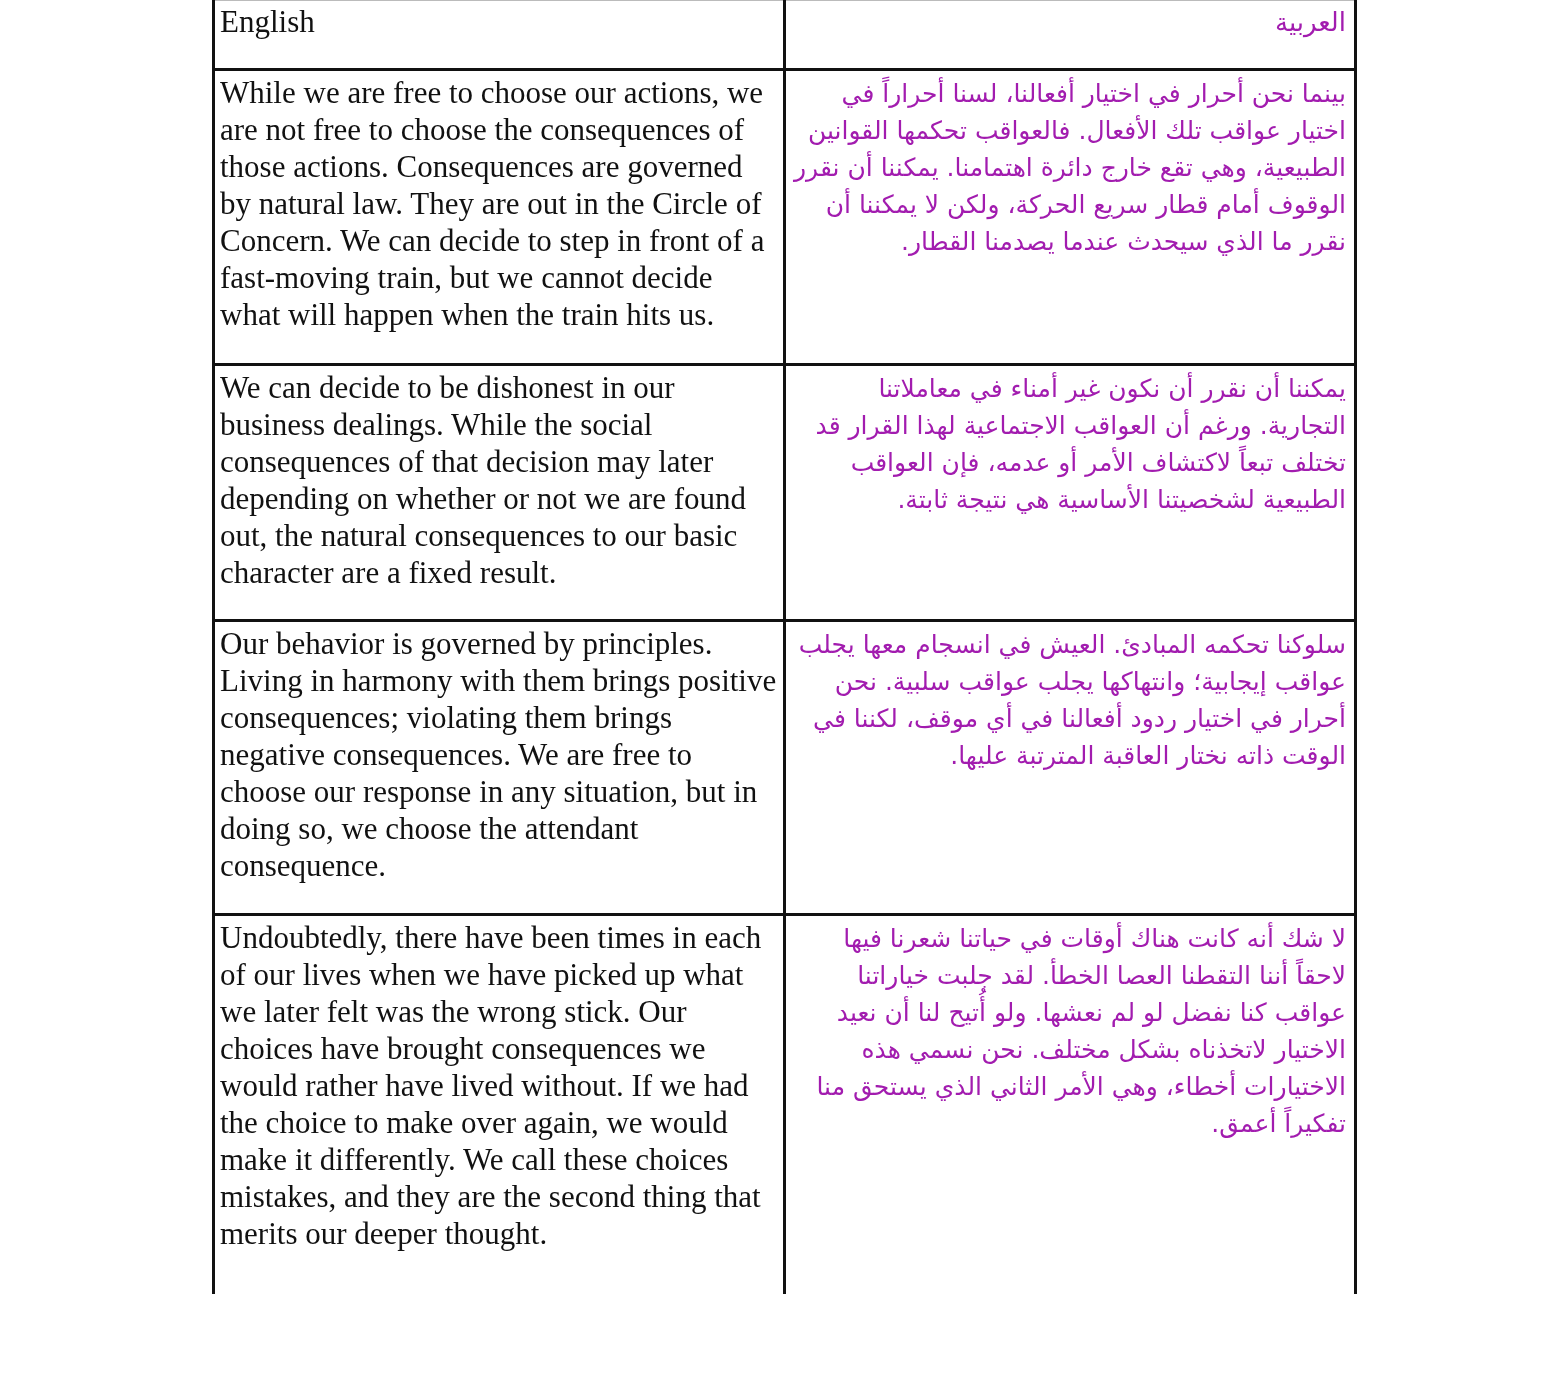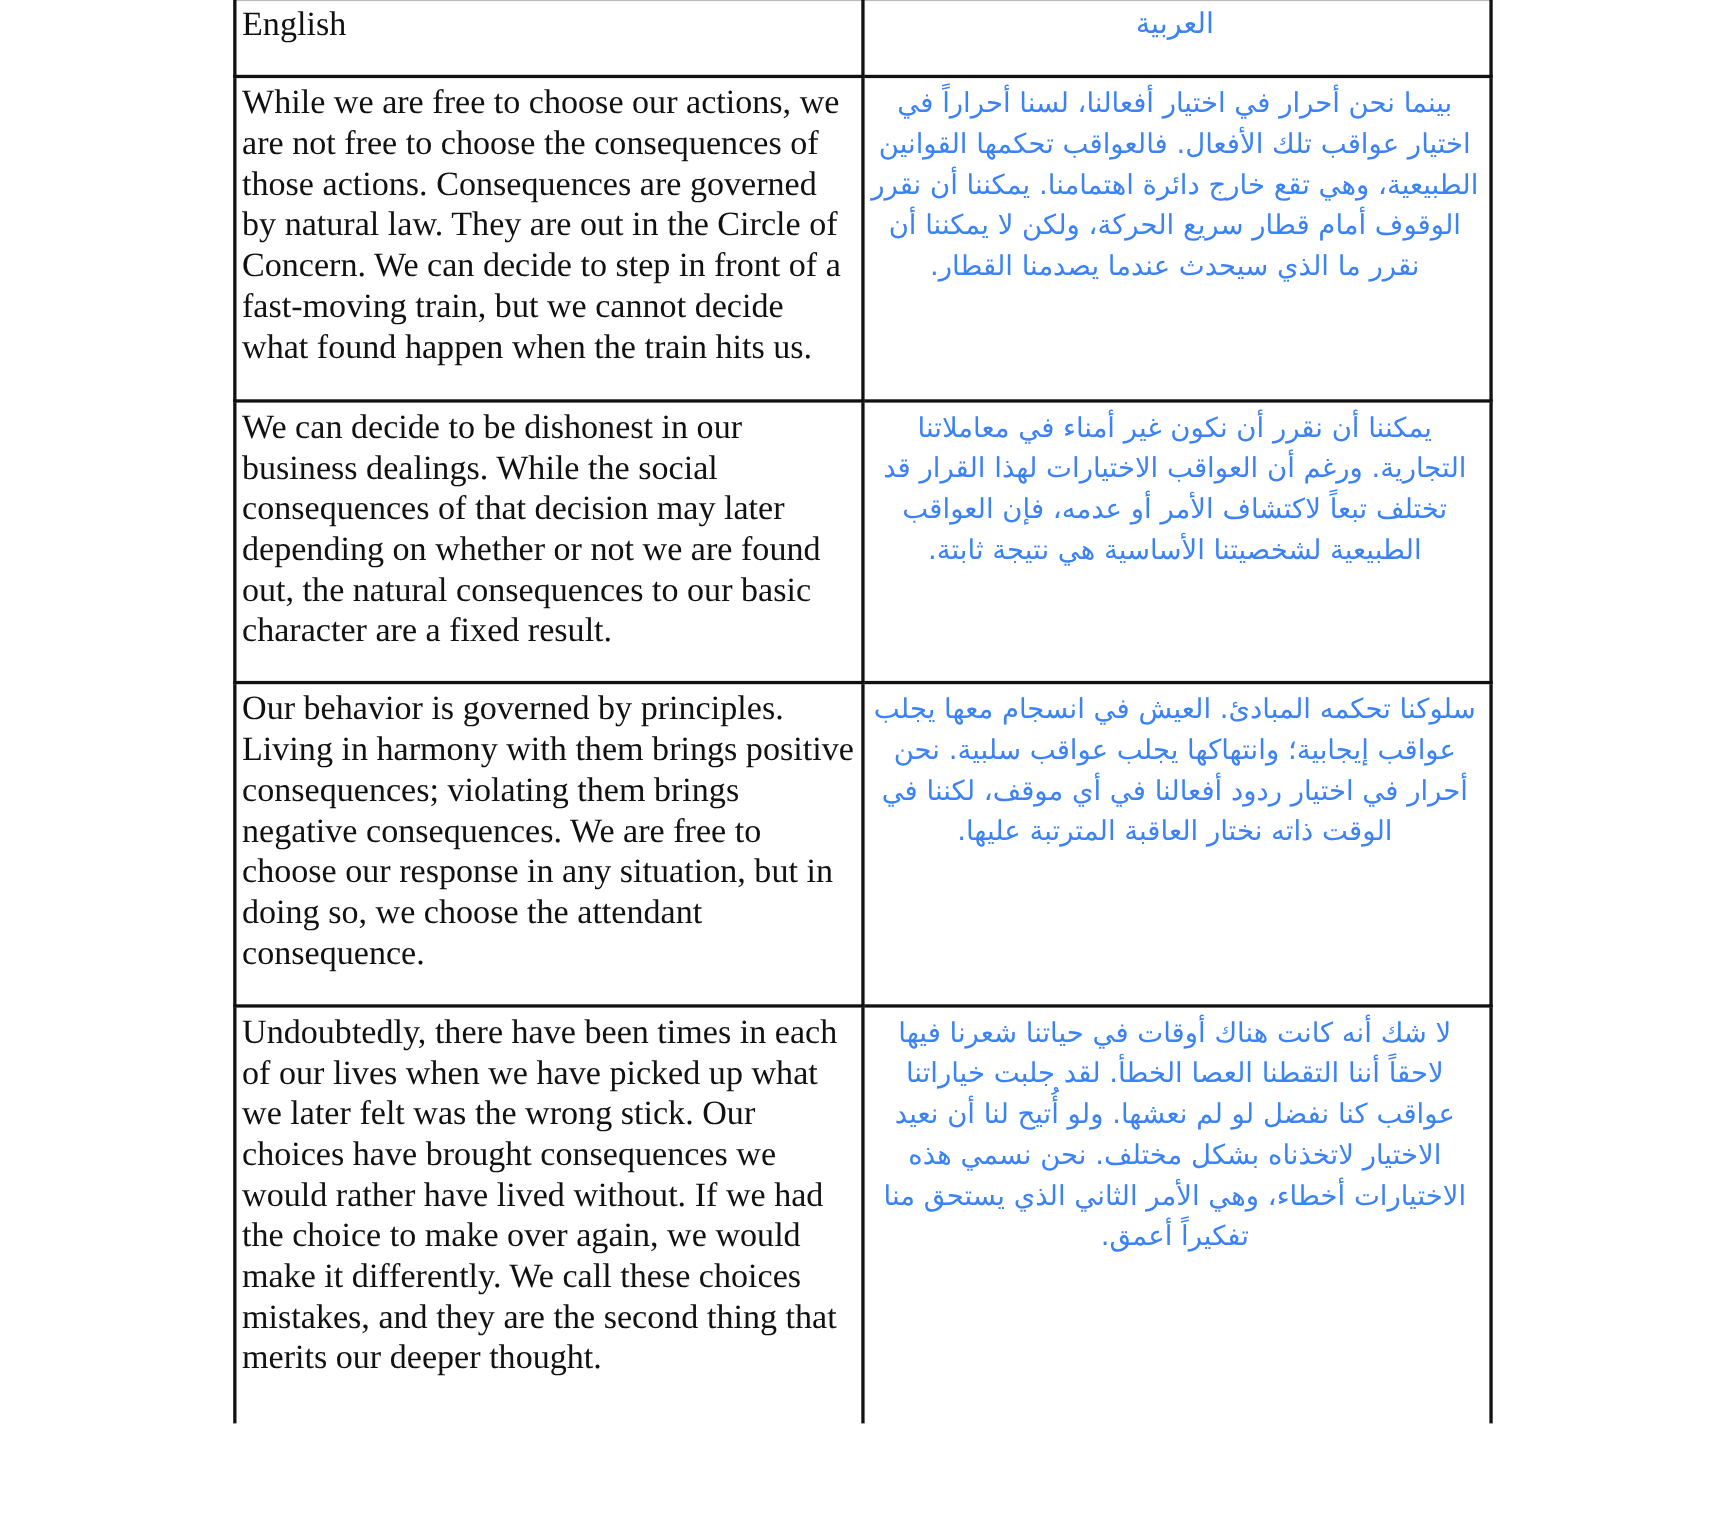--- a/index.html
+++ b/index.html
@@ -22,22 +22,22 @@
     overflow: hidden;
   }
   td.en {
     font-family: "Liberation Serif", serif;
     font-size: 31px; line-height: 37px; color: #111;
     padding: 3px 4px 0 5px !important;
     margin-left: 28px;
   }
   td.ar {
     font-family: "DejaVu Sans", sans-serif;
-    font-size: 25px; line-height: 37px; color: #3b82f6;
-    direction: rtl; text-align: center;
+    font-size: 25px; line-height: 37px; color: #a21caf;
+    direction: rtl; text-align: right;
     padding: 4px 8px 0 4px !important;
   }
   td.ar.head { font-size: 26px; }
   .wm {
     position: absolute; left: 688px; top: 1312px;
     font-family: "DejaVu Sans", sans-serif; font-size: 54px;
     color: #e6e6e6; direction: rtl; font-weight: bold; letter-spacing: 2px;
   }
 </style>
 </head>
@@ -50,26 +50,26 @@
     <colgroup>
         <col class="en">
         <col class="ar">
       </colgroup>
     <tbody>
         <tr style="height:69px;">
       <td class="en">English</td>
       <td class="ar head">العربية</td>
     </tr>
     <tr style="height:295px;">
-      <td class="en">While we are free to choose our actions, we are not free to choose the consequences of those actions. Consequences are governed by natural law. They are out in the Circle of Concern. We can decide to step in front of a fast-moving train, but we cannot decide what found happen when the train hits us.</td>
+      <td class="en">While we are free to choose our actions, we are not free to choose the consequences of those actions. Consequences are governed by natural law. They are out in the Circle of Concern. We can decide to step in front of a fast-moving train, but we cannot decide what will happen when the train hits us.</td>
       <td class="ar">بينما نحن أحرار في اختيار أفعالنا، لسنا أحراراً في اختيار عواقب تلك الأفعال. فالعواقب تحكمها القوانين الطبيعية، وهي تقع خارج دائرة اهتمامنا. يمكننا أن نقرر الوقوف أمام قطار سريع الحركة، ولكن لا يمكننا أن نقرر ما الذي سيحدث عندما يصدمنا القطار.</td>
     </tr>
     <tr style="height:256px;">
       <td class="en">We can decide to be dishonest in our business dealings. While the social consequences of that decision may later depending on whether or not we are found out, the natural consequences to our basic character are a fixed result.</td>
-      <td class="ar">يمكننا أن نقرر أن نكون غير أمناء في معاملاتنا التجارية. ورغم أن العواقب الاختيارات لهذا القرار قد تختلف تبعاً لاكتشاف الأمر أو عدمه، فإن العواقب الطبيعية لشخصيتنا الأساسية هي نتيجة ثابتة.</td>
+      <td class="ar">يمكننا أن نقرر أن نكون غير أمناء في معاملاتنا التجارية. ورغم أن العواقب الاجتماعية لهذا القرار قد تختلف تبعاً لاكتشاف الأمر أو عدمه، فإن العواقب الطبيعية لشخصيتنا الأساسية هي نتيجة ثابتة.</td>
     </tr>
     <tr style="height:294px;">
       <td class="en">Our behavior is governed by principles. Living in harmony with them brings positive consequences; violating them brings negative consequences. We are free to choose our response in any situation, but in doing so, we choose the attendant consequence.</td>
       <td class="ar">سلوكنا تحكمه المبادئ. العيش في انسجام معها يجلب عواقب إيجابية؛ وانتهاكها يجلب عواقب سلبية. نحن أحرار في اختيار ردود أفعالنا في أي موقف، لكننا في الوقت ذاته نختار العاقبة المترتبة عليها.</td>
     </tr>
     <tr style="height:380px;">
       <td class="en" style="border-bottom:none;">Undoubtedly, there have been times in each of our lives when we have picked up what we later felt was the wrong stick. Our choices have brought consequences we would rather have lived without. If we had the choice to make over again, we would make it differently. We call these choices mistakes, and they are the second thing that merits our deeper thought.</td>
       <td class="ar" style="border-bottom:none;">لا شك أنه كانت هناك أوقات في حياتنا شعرنا فيها لاحقاً أننا التقطنا العصا الخطأ. لقد جلبت خياراتنا عواقب كنا نفضل لو لم نعشها. ولو أُتيح لنا أن نعيد الاختيار لاتخذناه بشكل مختلف. نحن نسمي هذه الاختيارات أخطاء، وهي الأمر الثاني الذي يستحق منا تفكيراً أعمق.</td>
     </tr>
   </tbody>

